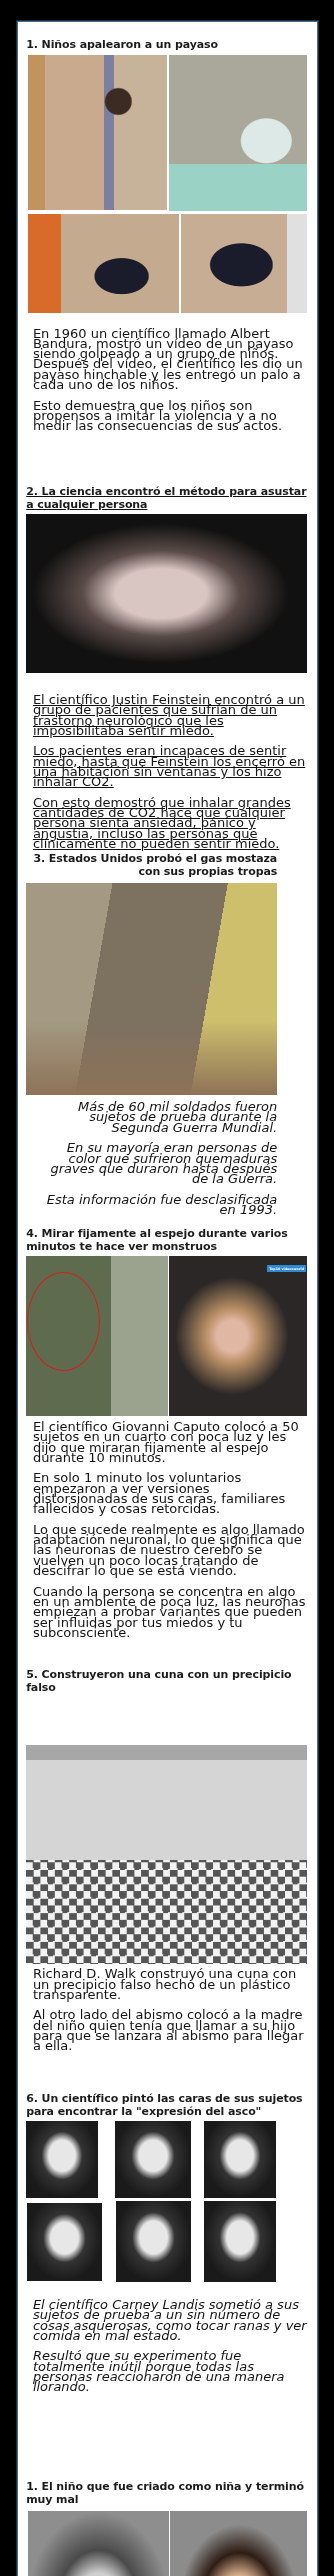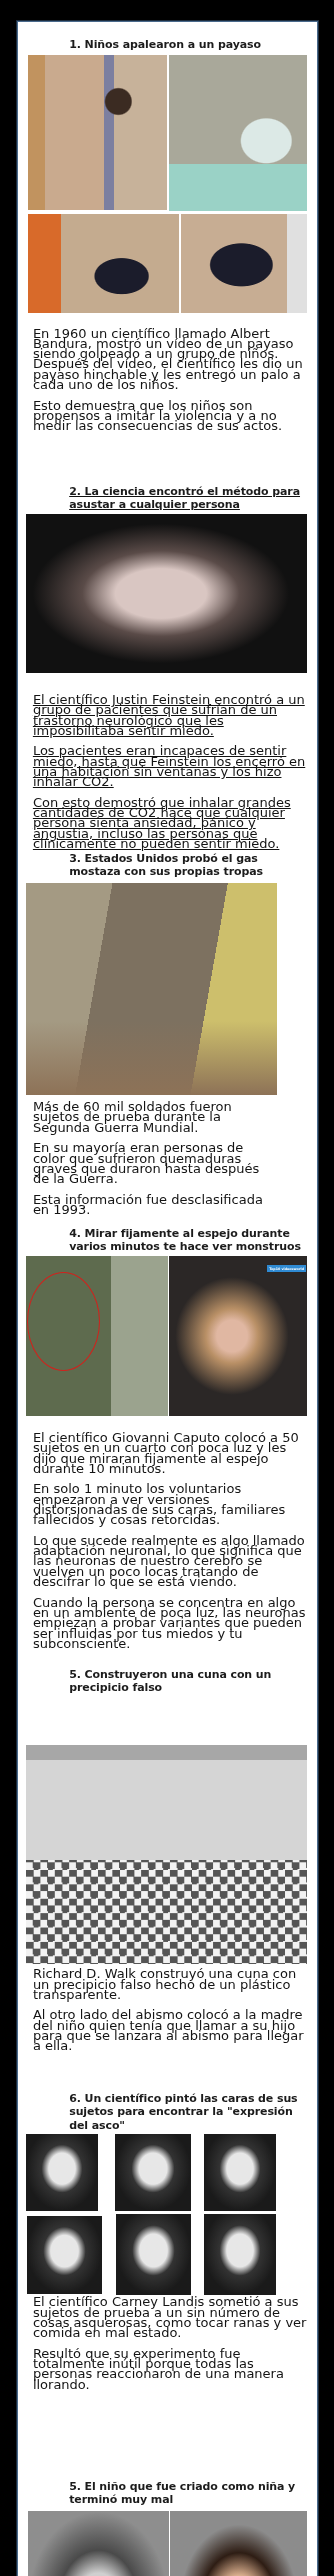--- a/index.html
+++ b/index.html
@@ -7,21 +7,21 @@
   body { font-family: "DejaVu Sans", sans-serif; color: #111; }
   .page { width: 335px; height: 3269px; position: relative; background: #000; overflow: hidden; }
   .panel {
     position: absolute; left: 17px; top: 21px; width: 301px; height: 3180px;
     background: #fff; border: 1px solid #4a6a8c; outline: 0.5px solid #1d2d3f;
     padding: 0 12.4px 0 8.2px;
   }
   .section { position: relative; }
   .sec-title {
     font-family: "DejaVu Sans", sans-serif; font-weight: bold; font-size: 11px;
-    line-height: 13.4px; color: #1c1c1c; letter-spacing: -0.1px; margin-left: 43px;
+    line-height: 13.4px; color: #1c1c1c; letter-spacing: -0.1px;
   }
   .sec-text p {
     font-family: "DejaVu Sans", sans-serif; font-size: 13px; line-height: 10.3px;
     color: #141414; margin: 0 0 10.3px 0; padding-left: 6.7px;
   }
   .img-block { position: relative; width: 100%; overflow: hidden; }
   .ph { position: absolute; overflow: hidden; }
   
   .s1-a { background: radial-gradient(circle at 65% 30%, #3b2b22 0 9%, transparent 10%), linear-gradient(90deg,#c1935f 0 12%, #c9aa8e 12% 55%, #7c7fa0 55% 62%, #c7b29a 62%); }
   .s1-b { background: radial-gradient(ellipse at 70% 55%, #dce9e6 0 18%, transparent 19%), linear-gradient(180deg,#a9a89a 0 70%, #9ad2c6 70%); }
@@ -65,41 +65,41 @@
     <div class="section" style="position:absolute; left:8.2px; top:463px; width:281px;text-decoration:underline;">
       <h2 class="sec-title">2. La ciencia encontró el método para asustar a cualquier persona</h2>
       <div class="img-block s2" style="height:159px; margin-top:2.1px;"></div>
       <div class="sec-text" style="margin-top:22px;">
         <p>El científico Justin Feinstein encontró a un grupo de pacientes que sufrían de un trastorno neurológico que les imposibilitaba sentir miedo.</p>
         <p>Los pacientes eran incapaces de sentir miedo, hasta que Feinstein los encerró en una habitación sin ventanas y los hizo inhalar CO2.</p>
         <p>Con esto demostró que inhalar grandes cantidades de CO2 hace que cualquier persona sienta ansiedad, pánico y angustia, incluso las personas que clínicamente no pueden sentir miedo.</p>
       </div>
     </div>
 
-    <div class="section" style="position:absolute; left:8.2px; top:830px; width:251px;">
+    <div class="section" style="position:absolute; left:8.2px; top:830px; width:251px;text-align:right;">
       <h2 class="sec-title">3. Estados Unidos probó el gas mostaza con sus propias tropas</h2>
       <div class="img-block s3" style="height:212px; margin-top:4.1px;"></div>
-      <div class="sec-text" style="margin-top:7.2px;">
+      <div class="sec-text" style="margin-top:7.2px;font-style:italic;">
         <p>Más de 60 mil soldados fueron sujetos de prueba durante la Segunda Guerra Mundial.</p>
         <p>En su mayoría eran personas de color que sufrieron quemaduras graves que duraron hasta después de la Guerra.</p>
         <p>Esta información fue desclasificada en 1993.</p>
       </div>
     </div>
 
     <div class="section" style="position:absolute; left:8.2px; top:1205px; width:281px;">
       <h2 class="sec-title">4. Mirar fijamente al espejo durante varios minutos te hace ver monstruos</h2>
       <div class="img-block" style="height:160px; margin-top:2.1px;">
         <div class="ph s4-a" style="left:0; top:0; width:142px; height:160px;">
           <div class="s4-ring" style="left:1px; top:16.5px; width:73px; height:99px;"></div>
         </div>
         <div class="ph s4-b" style="left:143px; top:0; width:140px; height:160px;">
           <div class="s4-logo">Top10 videosworld</div>
         </div>
       </div>
-      <div class="sec-text" style="margin-top:17px;">
+      <div class="sec-text" style="margin-top:6px;">
         <p>El científico Giovanni Caputo colocó a 50 sujetos en un cuarto con poca luz y les dijo que miraran fijamente al espejo durante 10 minutos.</p>
         <p>En solo 1 minuto los voluntarios empezaron a ver versiones distorsionadas de sus caras, familiares fallecidos y cosas retorcidas.</p>
         <p>Lo que sucede realmente es algo llamado adaptación neuronal, lo que significa que las neuronas de nuestro cerebro se vuelven un poco locas tratando de descifrar lo que se está viendo.</p>
         <p>Cuando la persona se concentra en algo en un ambiente de poca luz, las neuronas empiezan a probar variantes que pueden ser influidas por tus miedos y tu subconsciente.</p>
       </div>
     </div>
 
     <div class="section" style="position:absolute; left:8.2px; top:1646px; width:281px;">
       <h2 class="sec-title">5. Construyeron una cuna con un precipicio falso</h2>
       <div class="img-block s5" style="height:260px; margin-top:9.3px;">
@@ -114,28 +114,28 @@
     <div class="section" style="position:absolute; left:8.2px; top:2070px; width:281px;">
       <h2 class="sec-title">6. Un científico pintó las caras de sus sujetos para encontrar la "expresión del asco"</h2>
       <div class="img-block s6" style="height:161px; margin-top:2.1px;">
         <div class="ph face" style="left:0; top:0; width:72px; height:77px;"></div>
         <div class="ph face" style="left:89px; top:0; width:76px; height:77px;"></div>
         <div class="ph face" style="left:178px; top:0; width:72px; height:77px;"></div>
         <div class="ph face" style="left:1px; top:82px; width:75px; height:78px;"></div>
         <div class="ph face" style="left:90px; top:80px; width:75px; height:81px;"></div>
         <div class="ph face" style="left:178px; top:80px; width:72px; height:81px;"></div>
       </div>
-      <div class="sec-text" style="margin-top:2px;">
+      <div class="sec-text" style="margin-top:18px;font-style:italic;">
         <p>El científico Carney Landis sometió a sus sujetos de prueba a un sin número de cosas asquerosas, como tocar ranas y ver comida en mal estado.</p>
         <p>Resultó que su experimento fue totalmente inútil porque todas las personas reaccionaron de una manera llorando.</p>
       </div>
     </div>
 
     <div class="section" style="position:absolute; left:8.2px; top:2458px; width:281px;">
-      <h2 class="sec-title">5. El niño que fue criado como niña y terminó muy mal</h2>
+      <h2 class="sec-title">1. El niño que fue criado como niña y terminó muy mal</h2>
       <div class="img-block" style="height:164px; margin-top:4.1px;">
         <div class="ph s7-a" style="left:1.5px; top:0; width:141px; height:164px;"></div>
         <div class="ph s7-b" style="left:144px; top:0; width:138px; height:164px;"></div>
       </div>
 
     </div>
 
   </div>
 
 </div>

